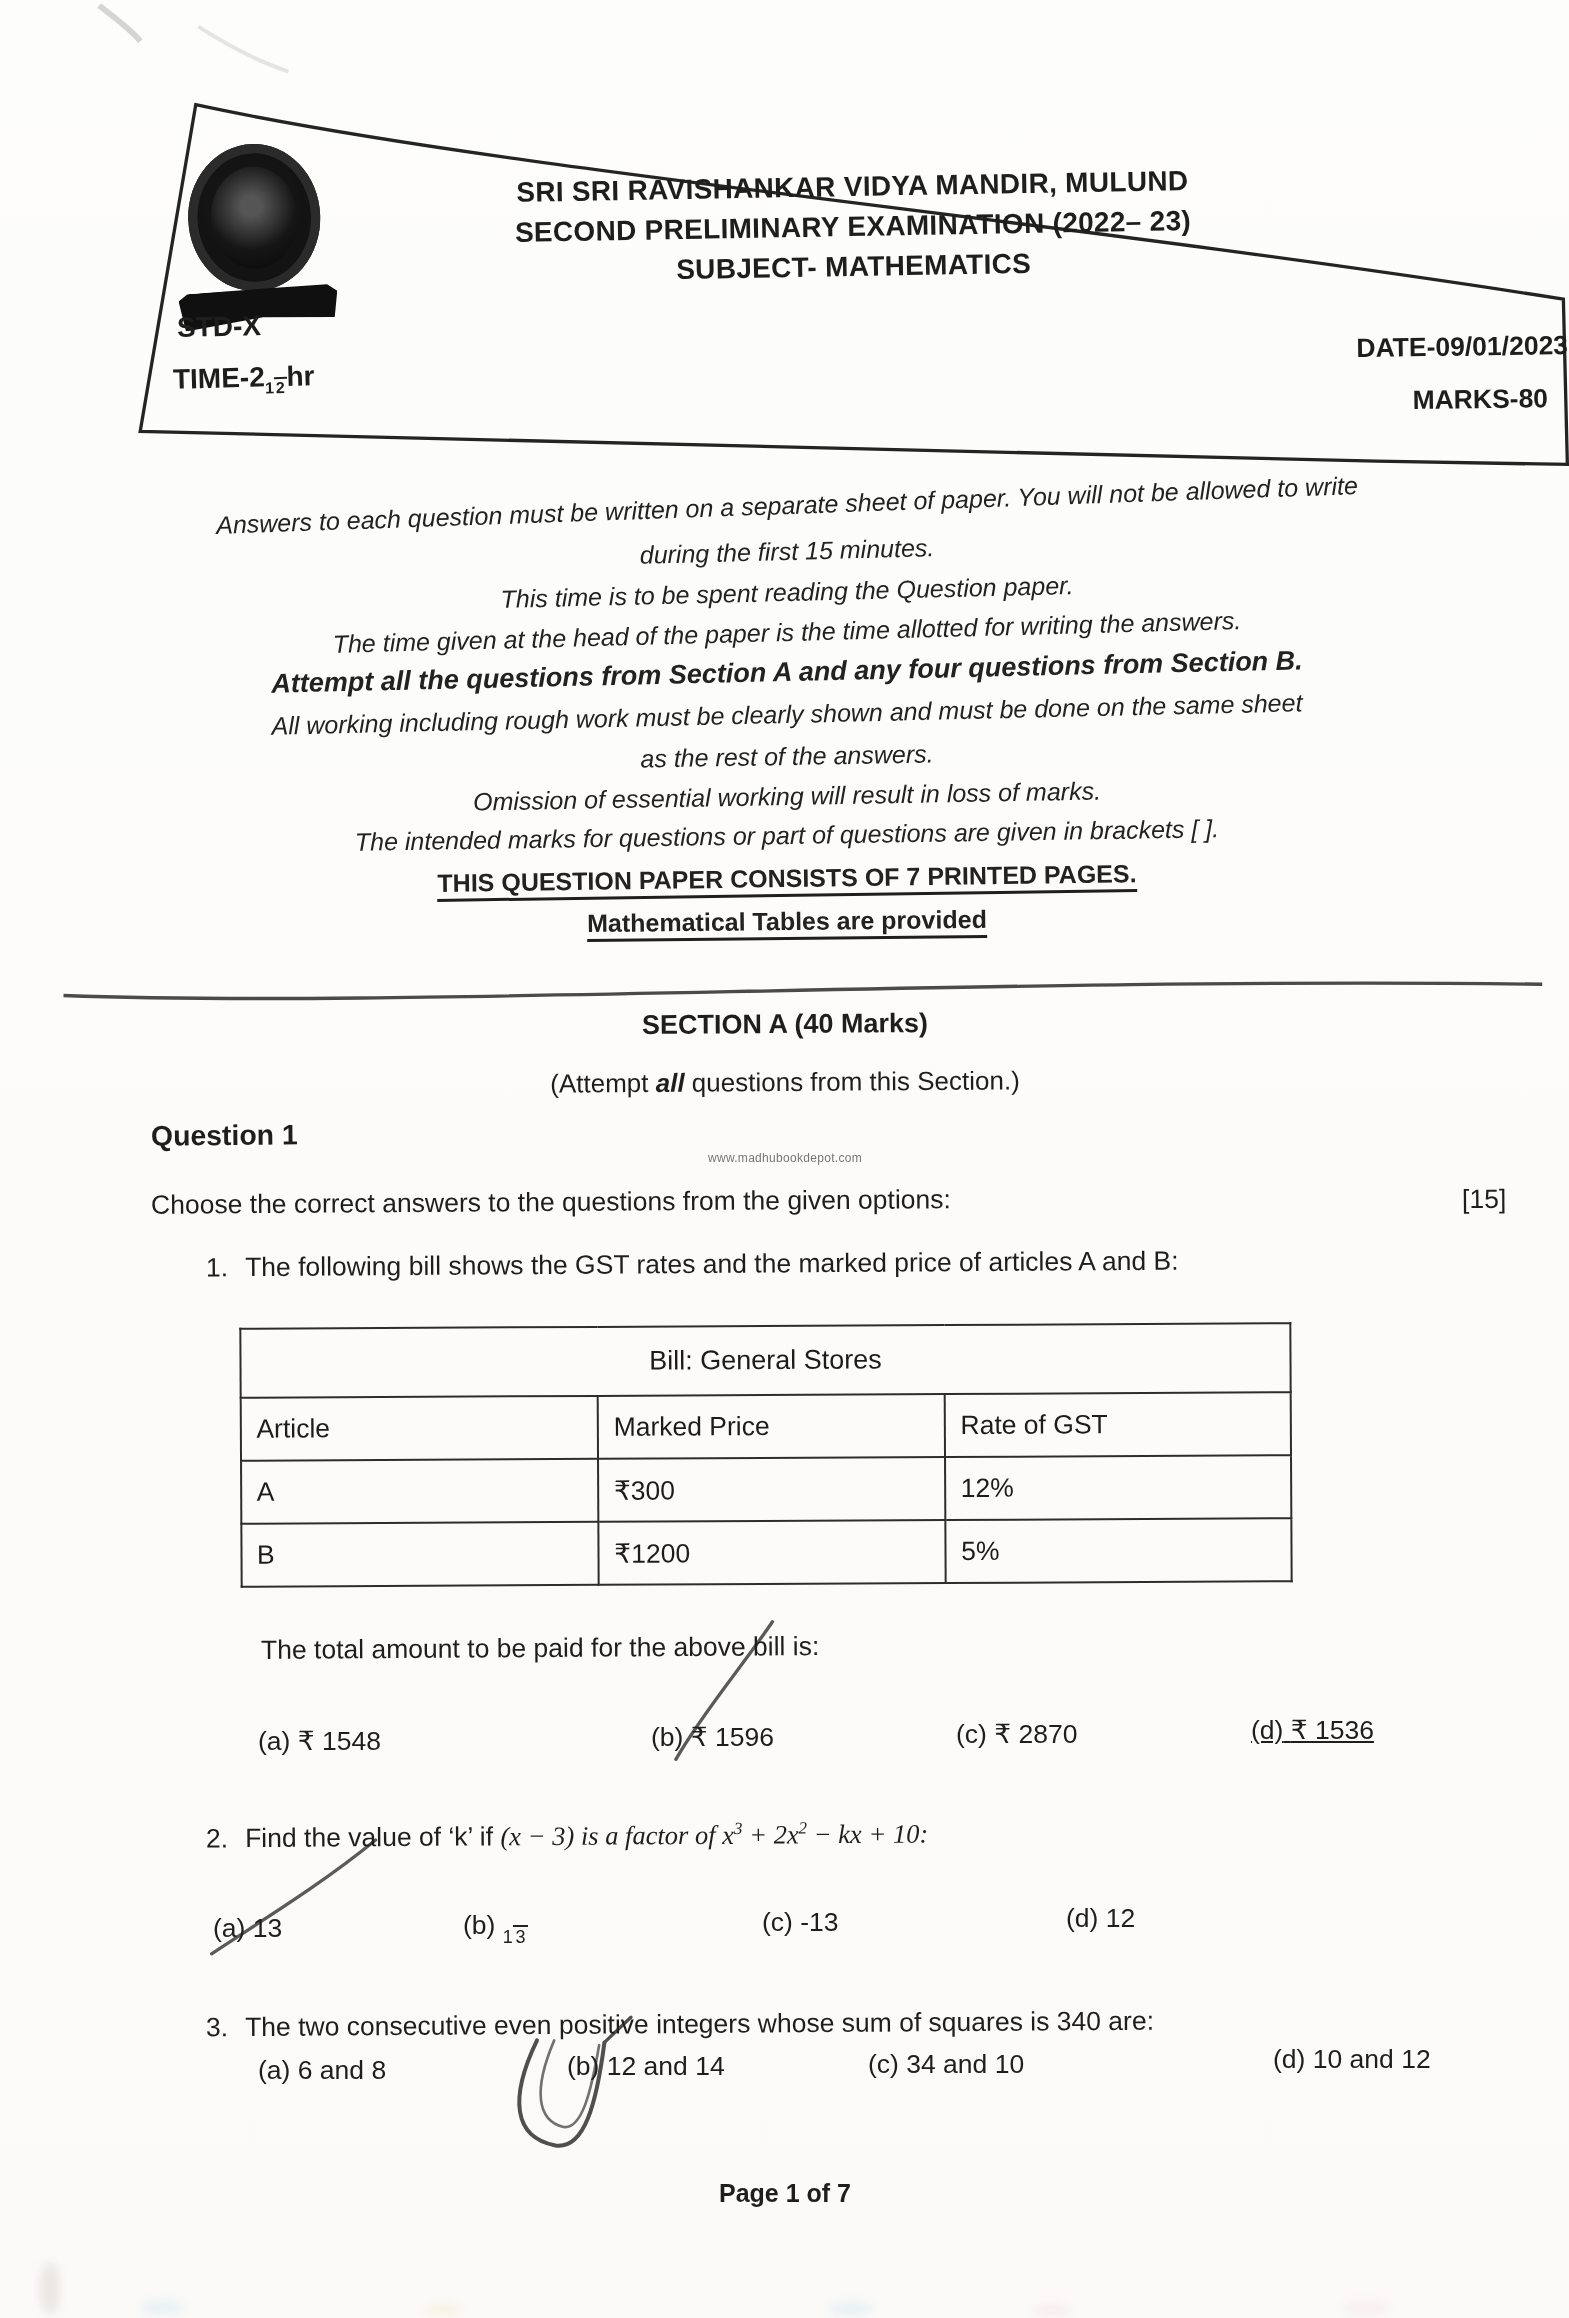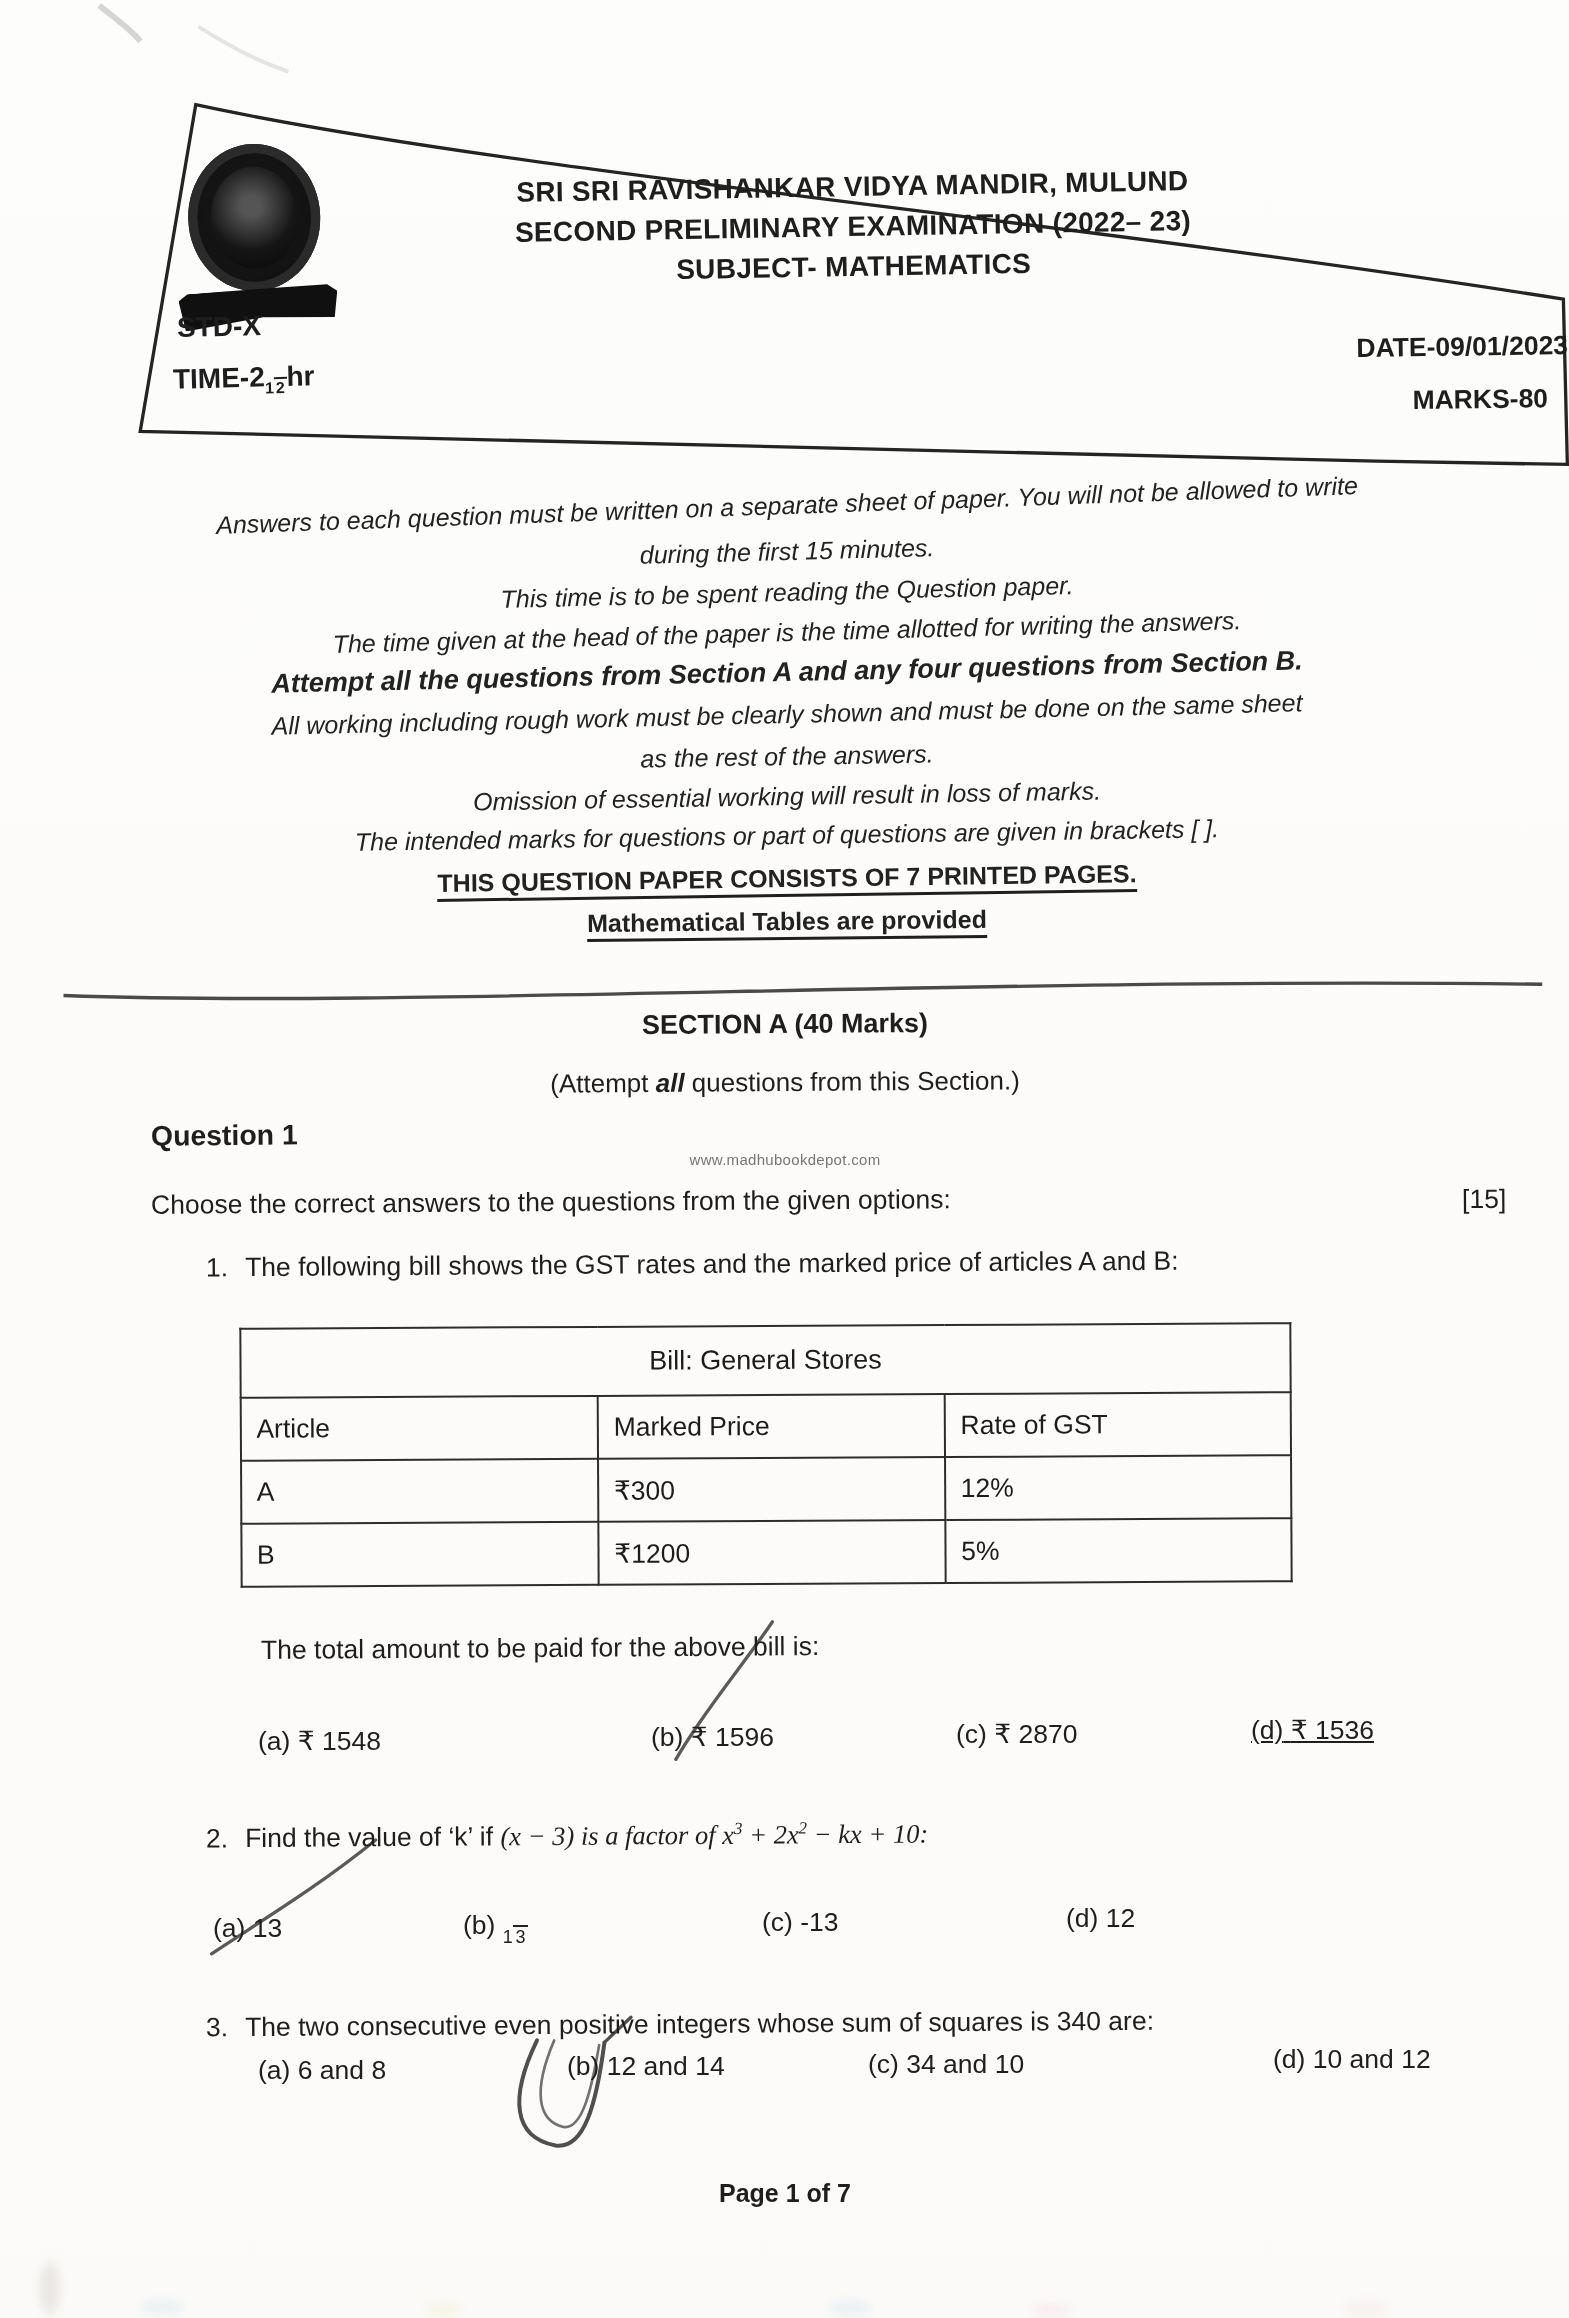--- a/index.html
+++ b/index.html
@@ -27,21 +27,21 @@
   .hdr-right{font-size:26.5px;font-weight:bold;transform:rotate(-0.8deg);}
   .frac{display:inline-block;vertical-align:-6.6px;text-align:center;font-size:16px;line-height:1.02;font-weight:bold;}
   .frac .den{border-top:2px solid #1e1e1e;padding:0 2px;}
   
   .instr{left:73px;width:1428px;text-align:center;font-size:25px;font-style:italic;color:#222;}
   .u{border-bottom:3.3px solid #1f1f1f;padding-bottom:2px;}
   
   .sec-title{left:0;width:1570px;text-align:center;font-size:27px;font-weight:bold;transform:rotate(-0.4deg);}
   .attempt{left:0;width:1570px;text-align:center;font-size:26px;transform:rotate(-0.4deg);}
   .qhead{font-size:28.4px;font-weight:bold;transform:rotate(-0.5deg);}
-  .watermark{left:0;width:1570px;text-align:center;font-size:15px;color:#767676;letter-spacing:0.3px;}
+  .watermark{left:0;width:1570px;text-align:center;font-size:12px;color:#767676;letter-spacing:0.3px;}
   .qtext{font-size:26.5px;transform:rotate(-0.4deg);}
   .qnum{margin-right:17px;}
   .mathserif{font-family:"Liberation Serif","DejaVu Serif",serif;font-style:italic;}
   sup{font-size:17px;}
   
   table.bill{position:absolute;left:240px;top:1325px;width:1052px;border-collapse:collapse;
     transform:rotate(-0.3deg);font-size:26.5px;color:#1c1c1c;}
   table.bill td{border:2.6px solid #2d2d2d;padding:0 0 0 14.5px;height:61px;}
   table.bill td.cap{text-align:center;height:67px;padding:0;font-size:27px;}
   

